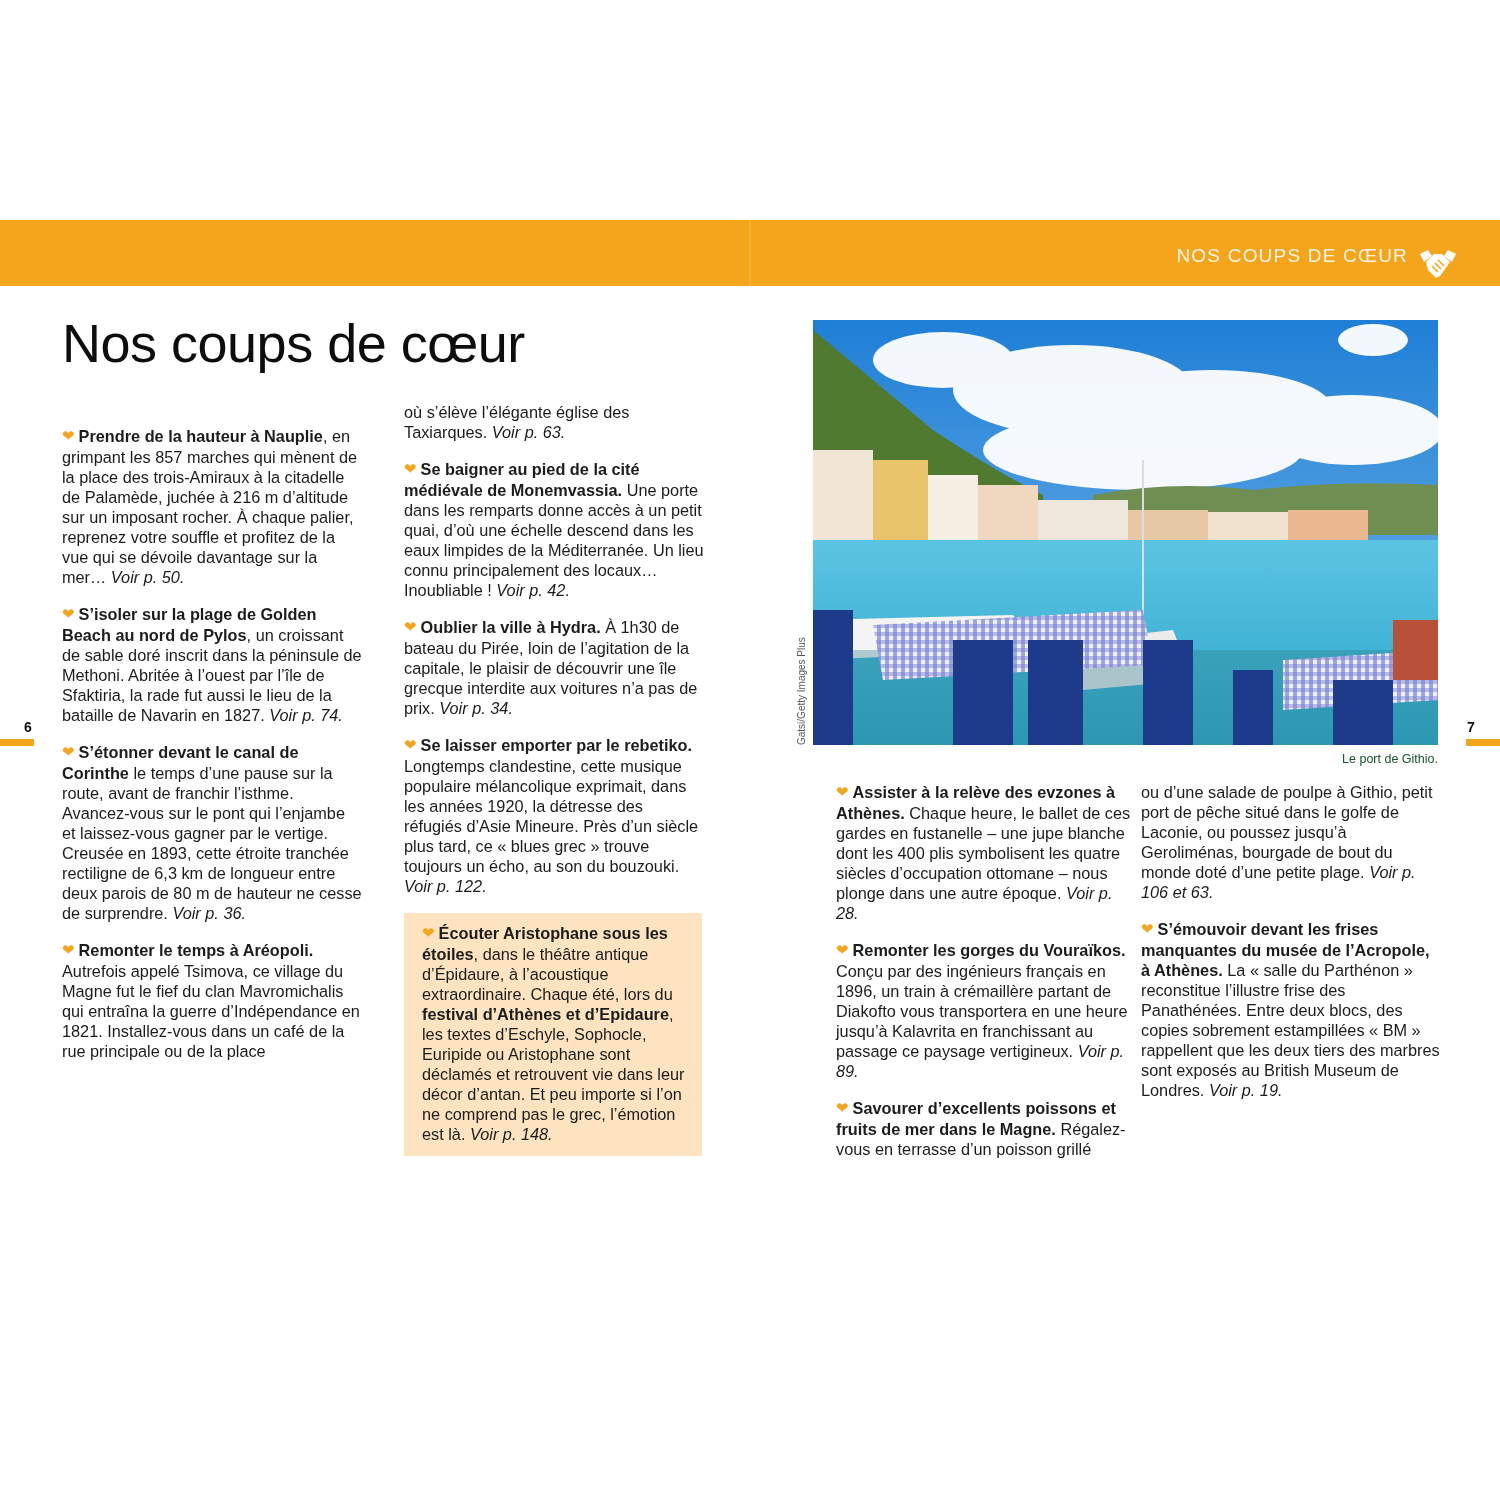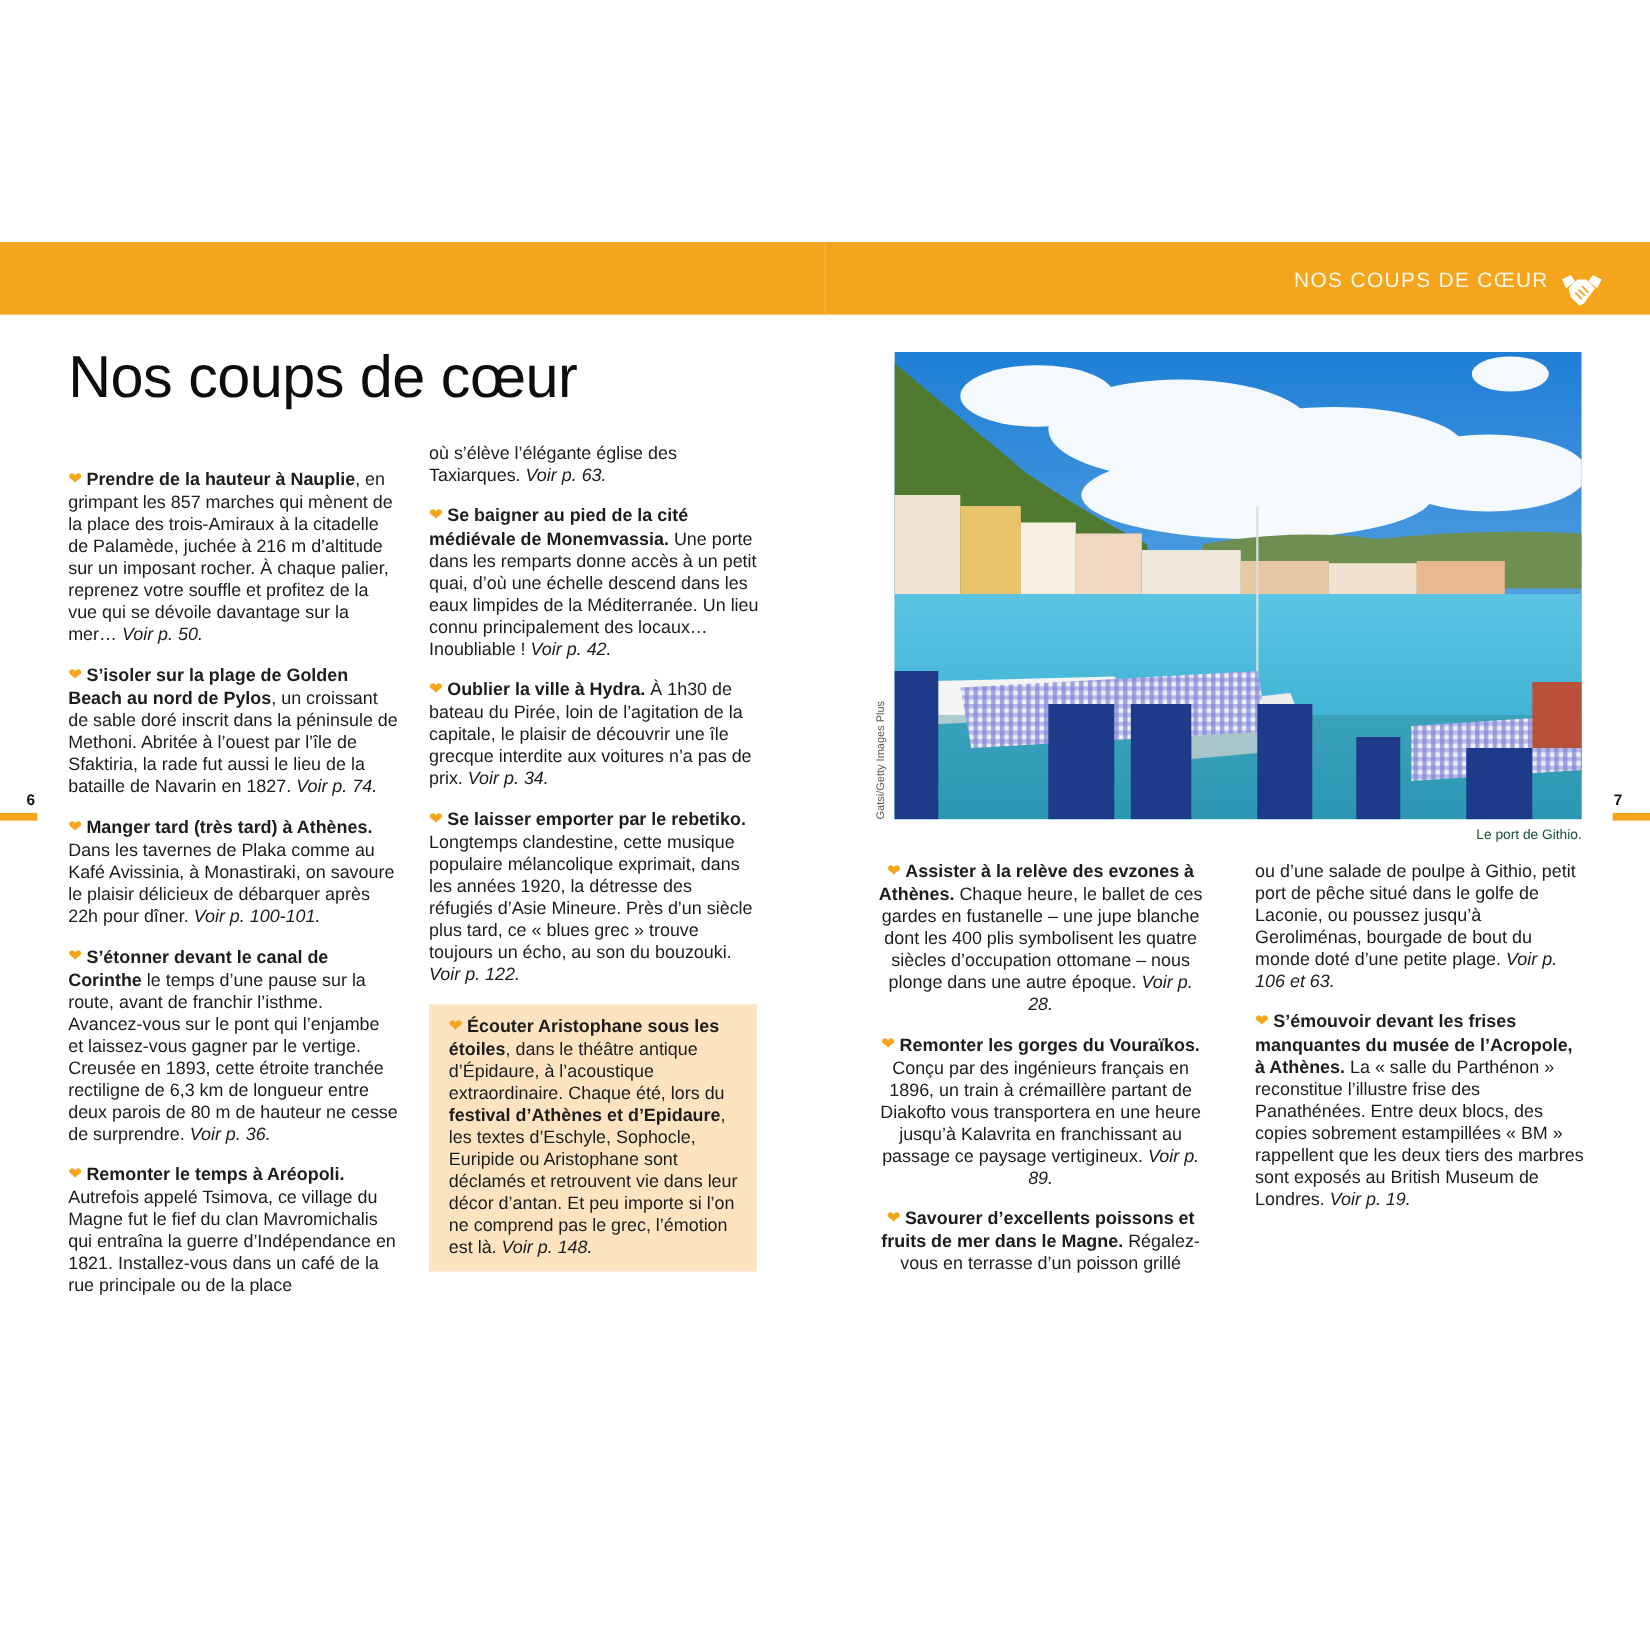--- a/index.html
+++ b/index.html
@@ -27,22 +27,22 @@
     font-size: 54px; font-weight: normal; letter-spacing: -0.5px; color: #0d0d0d;
   }
 
   .col { position: absolute; font-size: 16.3px; line-height: 20px; color: #1c1c1c; }
   .col p { margin: 0 0 17px 0; }
   .col .lead { font-weight: bold; }
   .col .ref { font-style: italic; }
   .heart { color: #f4a51c; font-size: 15px; margin-right: 4px; display: inline-block; transform: translateY(-1px); }
 
   .col1 { left: 62px; top: 426px; width: 300px; }
-  .col2 { left: 390px; top: 402px; width: 300px; }
-  .col3 { left: 796px; top: 782px; width: 300px; text-align: center; }
+  .col2 { left: 404px; top: 402px; width: 300px; }
+  .col3 { left: 836px; top: 782px; width: 300px; }
   .col4 { left: 1141px; top: 782px; width: 302px; }
 
   .callout {
     background: #fde3bf; padding: 10px 12px 12px 18px; margin-left: 0; width: 268px;
   }
 
   .photo {
     position: absolute; left: 813px; top: 320px; width: 625px; height: 425px; overflow: hidden;
   }
   .photo svg { display: block; }
@@ -81,23 +81,20 @@
 </svg>
 
 <h1 class="page-title">Nos coups de cœur</h1>
 
 <div class="col col1">
   <p>
     <span class="heart">❤</span><span class="lead">Prendre de la hauteur à Nauplie</span><span>, en grimpant les 857 marches qui mènent de la place des trois-Amiraux à la citadelle de Palamède, juchée à 216 m d’altitude sur un imposant rocher. À chaque palier, reprenez votre souffle et profitez de la vue qui se dévoile davantage sur la mer… </span><span class="ref">Voir p. 50.</span>
   </p>
   <p>
     <span class="heart">❤</span><span class="lead">S’isoler sur la plage de Golden Beach au nord de Pylos</span><span>, un croissant de sable doré inscrit dans la péninsule de Methoni. Abritée à l’ouest par l’île de Sfaktiria, la rade fut aussi le lieu de la bataille de Navarin en 1827. </span><span class="ref">Voir p. 74.</span>
-  </p>
-  <p>
-    <span class="heart">❤</span><span class="lead">Manger tard (très tard) à Athènes.</span><span> Dans les tavernes de Plaka comme au Kafé Avissinia, à Monastiraki, on savoure le plaisir délicieux de débarquer après 22h pour dîner. </span><span class="ref">Voir p. 100-101.</span>
   </p>
   <p>
     <span class="heart">❤</span><span class="lead">S’étonner devant le canal de Corinthe</span><span> le temps d’une pause sur la route, avant de franchir l’isthme. Avancez-vous sur le pont qui l’enjambe et laissez-vous gagner par le vertige. Creusée en 1893, cette étroite tranchée rectiligne de 6,3 km de longueur entre deux parois de 80 m de hauteur ne cesse de surprendre. </span><span class="ref">Voir p. 36.</span>
   </p>
   <p>
     <span class="heart">❤</span><span class="lead">Remonter le temps à Aréopoli.</span><span> Autrefois appelé Tsimova, ce village du Magne fut le fief du clan Mavromichalis qui entraîna la guerre d’Indépendance en 1821. Installez-vous dans un café de la rue principale ou de la place</span>
   </p>
 </div>
 
 <div class="col col2">

